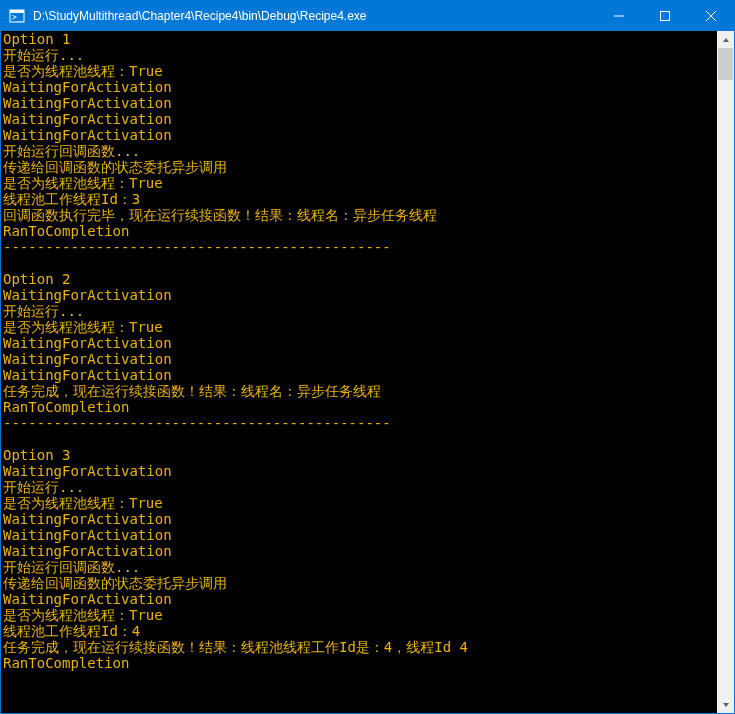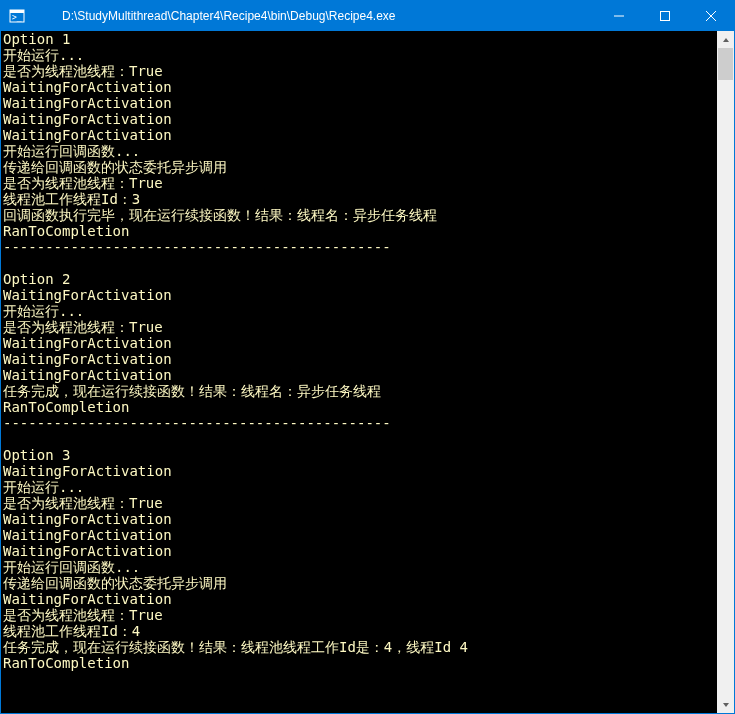--- a/index.html
+++ b/index.html
@@ -41,21 +41,20 @@
     }
     .titlebar-icon svg {
       width: 16px;
       height: 16px;
     }
     .titlebar-title {
       flex: 1;
       white-space: nowrap;
       overflow: hidden;
       padding-left: 2px;
-      margin-left: 29px;
     }
     .titlebar-controls {
       display: flex;
       height: 100%;
     }
     .titlebar-btn {
       width: 46px;
       height: 100%;
       display: flex;
       align-items: center;
@@ -75,21 +74,21 @@
     }
     .content-area {
       flex: 1;
       display: flex;
       background: #000;
       overflow: hidden;
     }
     .console {
       flex: 1;
       background: #000;
-      color: #fef9c3;
+      color: #eab308;
       font-family: "NSimSun", "SimSun", "Consolas", monospace;
       font-size: 14px;
       line-height: 16px;
       white-space: pre;
       padding: 0 0 0 2px;
       overflow: hidden;
     }
     .scrollbar {
       width: 17px;
       background: #f0f0f0;

